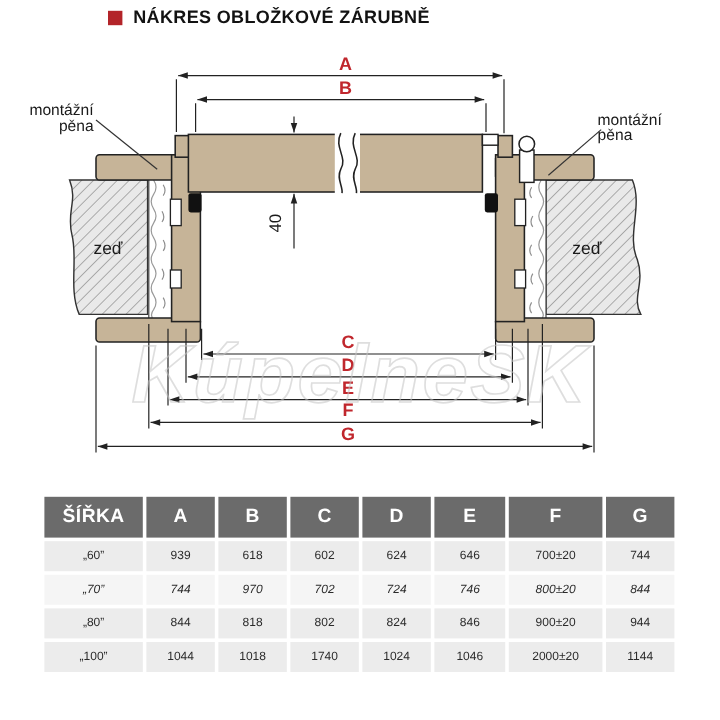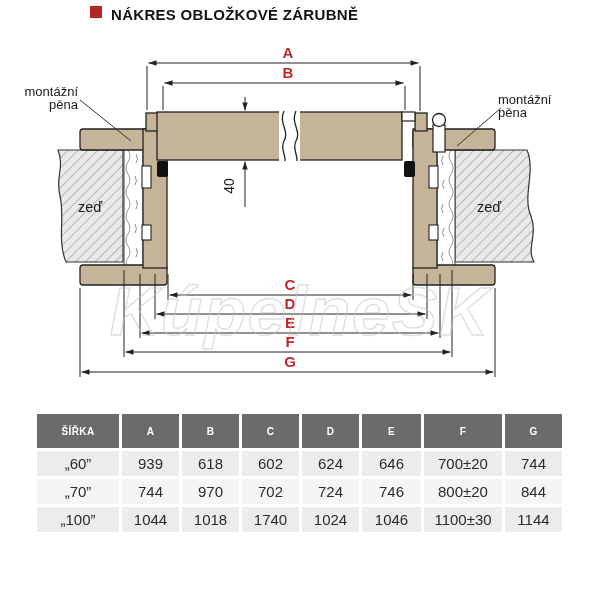--- a/index.html
+++ b/index.html
@@ -1,39 +1,39 @@
 <!DOCTYPE html>
 <html><head>
 <meta charset="utf-8">
 <style>
   html,body{margin:0;padding:0;}
   body{
     width:600px;height:600px;position:relative;background:#ffffff;
     font-family:"Liberation Sans", sans-serif;overflow:hidden;
   }
   
-  .title-row{position:absolute;left:90px;top:6px;display:flex;gap:9px;}
+  .title-row{position:absolute;left:90px;top:6px;display:flex;align-items:center;gap:9px;}
   .title-square{width:12px;height:12px;background:#b32429;flex:0 0 auto;}
   .title-text{font-weight:bold;font-size:15px;color:#121212;letter-spacing:.3px;white-space:nowrap;}
   
   .diagram{position:absolute;left:0;top:40px;width:600px;height:368px;}
   
   .size-table{
     position:absolute;left:34px;top:411px;
     border-collapse:separate;border-spacing:3px;table-layout:fixed;
   }
   .size-table th{
-    background:#6b6b6b;color:#ffffff;font-weight:bold;font-size:10px;
+    background:#6b6b6b;color:#ffffff;font-weight:bold;font-size:16px;
     height:32px;text-align:center;vertical-align:middle;letter-spacing:.4px;
   }
   .size-table td{
-    font-size:15px;color:#2b2b2b;height:23px;text-align:center;vertical-align:middle;
+    font-size:10px;color:#2b2b2b;height:23px;text-align:center;vertical-align:middle;
   }
   .size-table tr.odd td{background:#ececec;}
-  .size-table tr.even td{background:#f5f5f5;}
+  .size-table tr.even td{background:#f5f5f5;font-style:italic;}
   .col-sirka{width:82px;} .col-a{width:57px;} .col-b{width:57px;} .col-c{width:57px;}
   .col-d{width:57px;} .col-e{width:59px;} .col-f{width:78px;} .col-g{width:57px;}
 </style>
 </head>
 <body>
 
 <div class="title-row">
   <span class="title-square"></span>
   <span class="title-text">NÁKRES OBLOŽKOVÉ ZÁRUBNĚ</span>
 </div>
@@ -189,23 +189,33 @@
       <td>„70”</td>
       <td>744</td>
       <td>970</td>
       <td>702</td>
       <td>724</td>
       <td>746</td>
       <td>800±20</td>
       <td>844</td>
     </tr>
     <tr class="odd">
+      <td>„80”</td>
+      <td>844</td>
+      <td>818</td>
+      <td>802</td>
+      <td>824</td>
+      <td>846</td>
+      <td>900±20</td>
+      <td>944</td>
+    </tr>
+    <tr class="odd">
       <td>„100”</td>
       <td>1044</td>
       <td>1018</td>
       <td>1740</td>
       <td>1024</td>
       <td>1046</td>
-      <td>1100±30</td>
+      <td>2000±20</td>
       <td>1144</td>
     </tr>
   </tbody>
 </table>
 
 </body></html>

